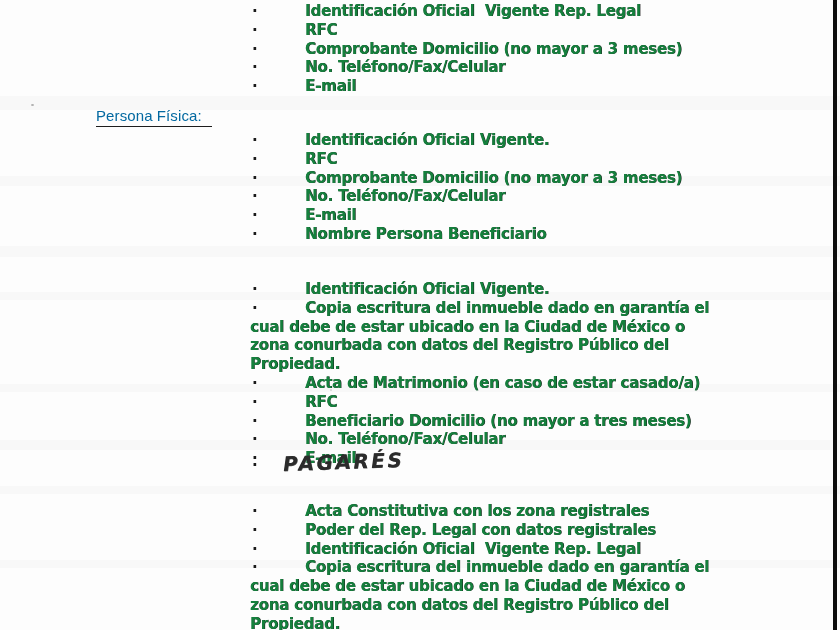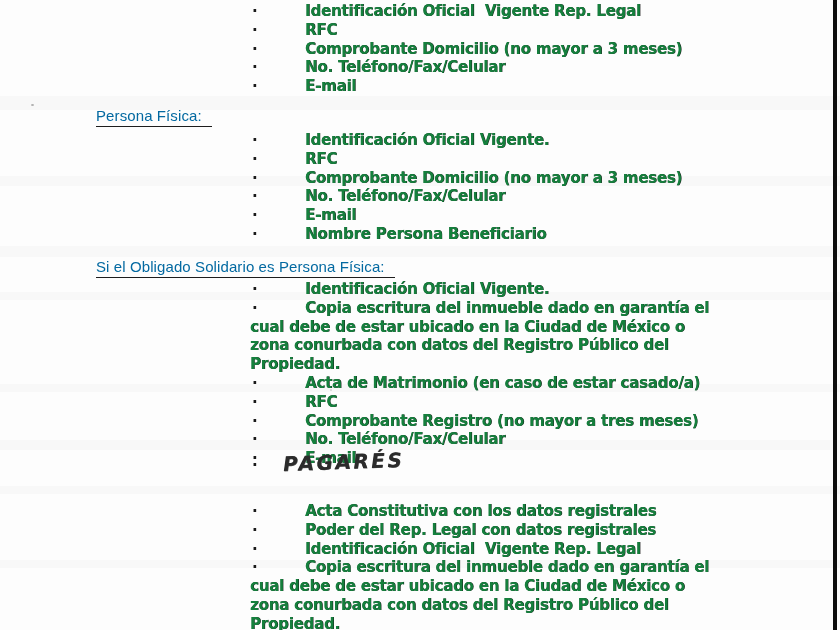--- a/index.html
+++ b/index.html
@@ -146,23 +146,20 @@
     <div class="item">
       <span class="bullet">·</span>
       <span class="item-text">E-mail</span>
     </div>
     <div class="item">
       <span class="bullet">·</span>
       <span class="item-text">Nombre Persona Beneficiario</span>
     </div>
   </div>
 
-  <div class="heading h-c">
-    <span class="heading-text">Si el Obligado Solidario es Persona Física:</span>
-  </div>
   <div class="list l-c">
     <div class="item">
       <span class="bullet">·</span>
       <span class="item-text">Identificación Oficial Vigente.</span>
     </div>
     <div class="item">
       <span class="bullet">·</span>
       <span class="item-text">Copia escritura del inmueble dado en garantía el
 cual debe de estar ubicado en la Ciudad de México o
 zona conurbada con datos del Registro Público del
@@ -171,39 +168,39 @@
     <div class="item">
       <span class="bullet">·</span>
       <span class="item-text">Acta de Matrimonio (en caso de estar casado/a)</span>
     </div>
     <div class="item">
       <span class="bullet">·</span>
       <span class="item-text">RFC</span>
     </div>
     <div class="item">
       <span class="bullet">·</span>
-      <span class="item-text">Comprobante Registro (no mayor a tres meses)</span>
+      <span class="item-text">Beneficiario Domicilio (no mayor a tres meses)</span>
     </div>
     <div class="item">
       <span class="bullet">·</span>
       <span class="item-text">No. Teléfono/Fax/Celular</span>
     </div>
     <div class="item">
       <span class="bullet">·</span>
       <span class="item-text">E-mail</span>
     </div>
   </div>
 
   <span class="hw-bullet">·</span>
   <div class="handwriting">PAGARÉS</div>
 
   <div class="list l-d">
     <div class="item">
       <span class="bullet">·</span>
-      <span class="item-text">Acta Constitutiva con los datos registrales</span>
+      <span class="item-text">Acta Constitutiva con los zona registrales</span>
     </div>
     <div class="item">
       <span class="bullet">·</span>
       <span class="item-text">Poder del Rep. Legal con datos registrales</span>
     </div>
     <div class="item">
       <span class="bullet">·</span>
       <span class="item-text">Identificación Oficial  Vigente Rep. Legal</span>
     </div>
     <div class="item">

